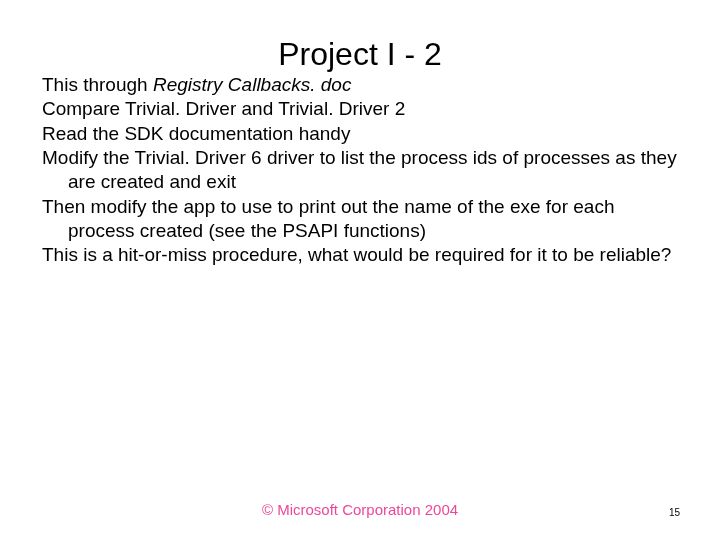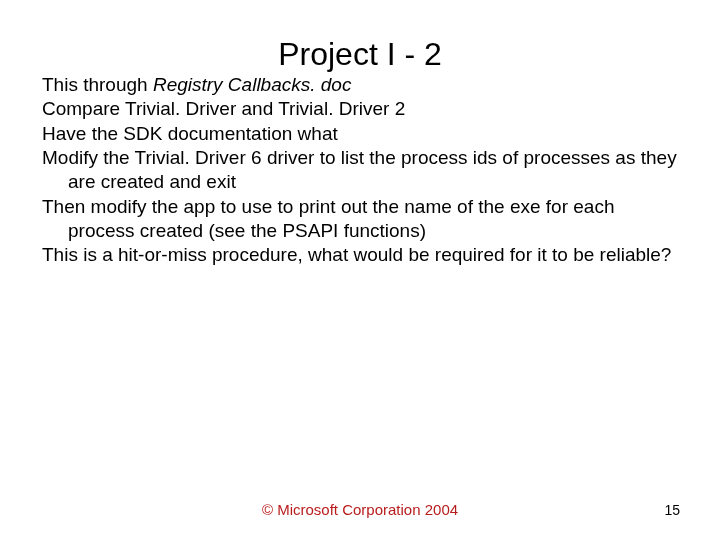--- a/index.html
+++ b/index.html
@@ -34,41 +34,41 @@
   .italic {
     font-style: italic;
   }
   .footer-center {
     position: absolute;
     bottom: 22px;
     left: 0;
     right: 0;
     text-align: center;
     font-size: 15px;
-    color: #b91c1c;
+    color: #ec4899;
   }
   .footer-right {
     position: absolute;
     bottom: 22px;
     right: 40px;
-    font-size: 14px;
+    font-size: 10px;
     color: #000;
     text-align: right;
   }
 </style>
 </head>
 <body>
 
 <div class="title">Project I - 2</div>
 
 <div class="body">
   <p class="item">
     <span>This through </span><span class="italic">Registry Callbacks. doc</span>
   </p>
   <p class="item">Compare Trivial. Driver and Trivial. Driver 2</p>
-  <p class="item">Have the SDK documentation what</p>
+  <p class="item">Read the SDK documentation handy</p>
   <p class="item">Modify the Trivial. Driver 6 driver to list the process ids of processes as they are created and exit</p>
   <p class="item">Then modify the app to use to print out the name of the exe for each process created (see the PSAPI functions)</p>
   <p class="item">This is a hit-or-miss procedure, what would be required for it to be reliable?</p>
 </div>
 
 <div class="footer-center">© Microsoft Corporation 2004</div>
 <div class="footer-right">15</div>
 
 </body></html>

